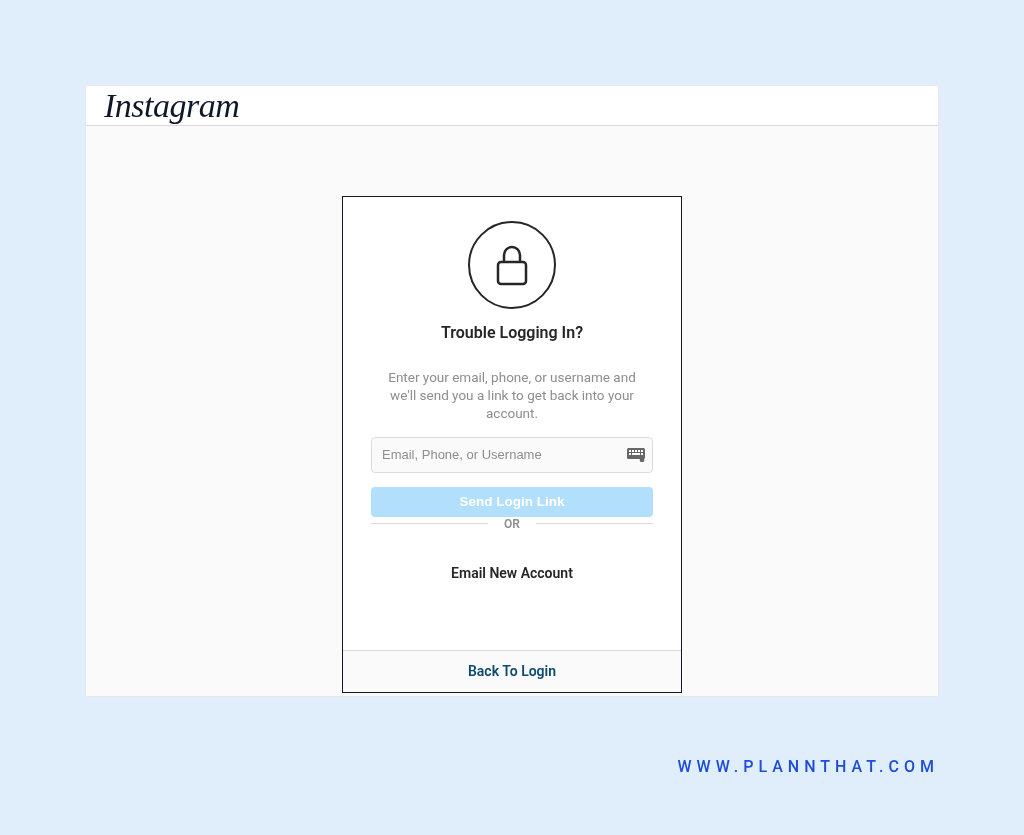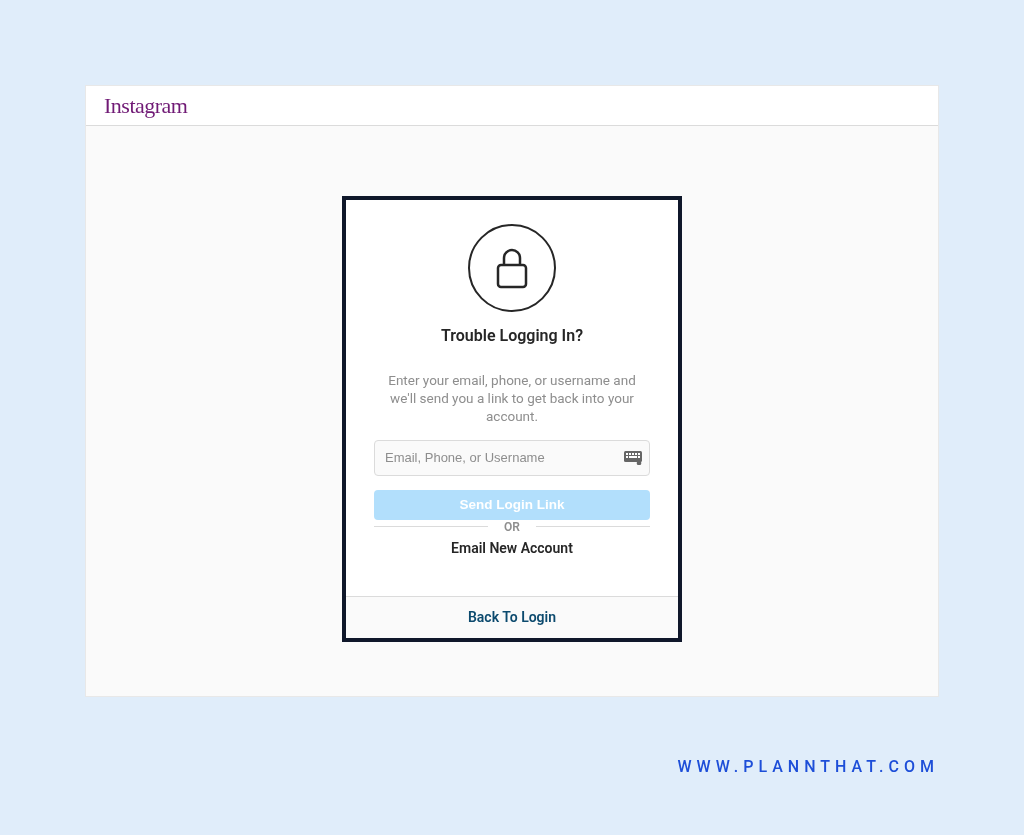--- a/index.html
+++ b/index.html
@@ -27,36 +27,38 @@
     .top-bar {
       background: #ffffff;
       height: 40px;
       border-bottom: 1px solid #dbdbdb;
       display: flex;
       align-items: center;
       padding-left: 18px;
     }
     .logo {
       font-family: "Brush Script MT", cursive;
-      font-size: 22px;
+      font-size: 34px;
       font-weight: 500;
-      color: #701a75;
+      color: #0f172a;
+      font-style: italic;
       letter-spacing: -0.5px;
     }
     .center-area {
       display: flex;
       justify-content: center;
       padding-top: 70px;
     }
     .card {
       width: 340px;
       background: #ffffff;
-      border: 4px solid #0f172a;
+      border: 1px solid #0f172a;
       display: flex;
       flex-direction: column;
+      gap: 29px;
     }
     .card-main {
       padding: 24px 28px 40px 28px;
       display: flex;
       flex-direction: column;
       align-items: center;
       flex: 1;
     }
     .lock-circle {
       width: 88px;
@@ -122,21 +124,21 @@
       border-radius: 4px;
       color: #ffffff;
       font-size: 13.5px;
       font-weight: 600;
       cursor: pointer;
     }
     .divider-row {
       width: 100%;
       display: flex;
       align-items: center;
-      margin-bottom: 6px;
+      margin-bottom: 34px;
     }
     .divider-line {
       flex: 1;
       height: 1px;
       background: #dbdbdb;
     }
     .divider-text {
       padding: 0 16px;
       font-size: 12px;
       font-weight: 600;

